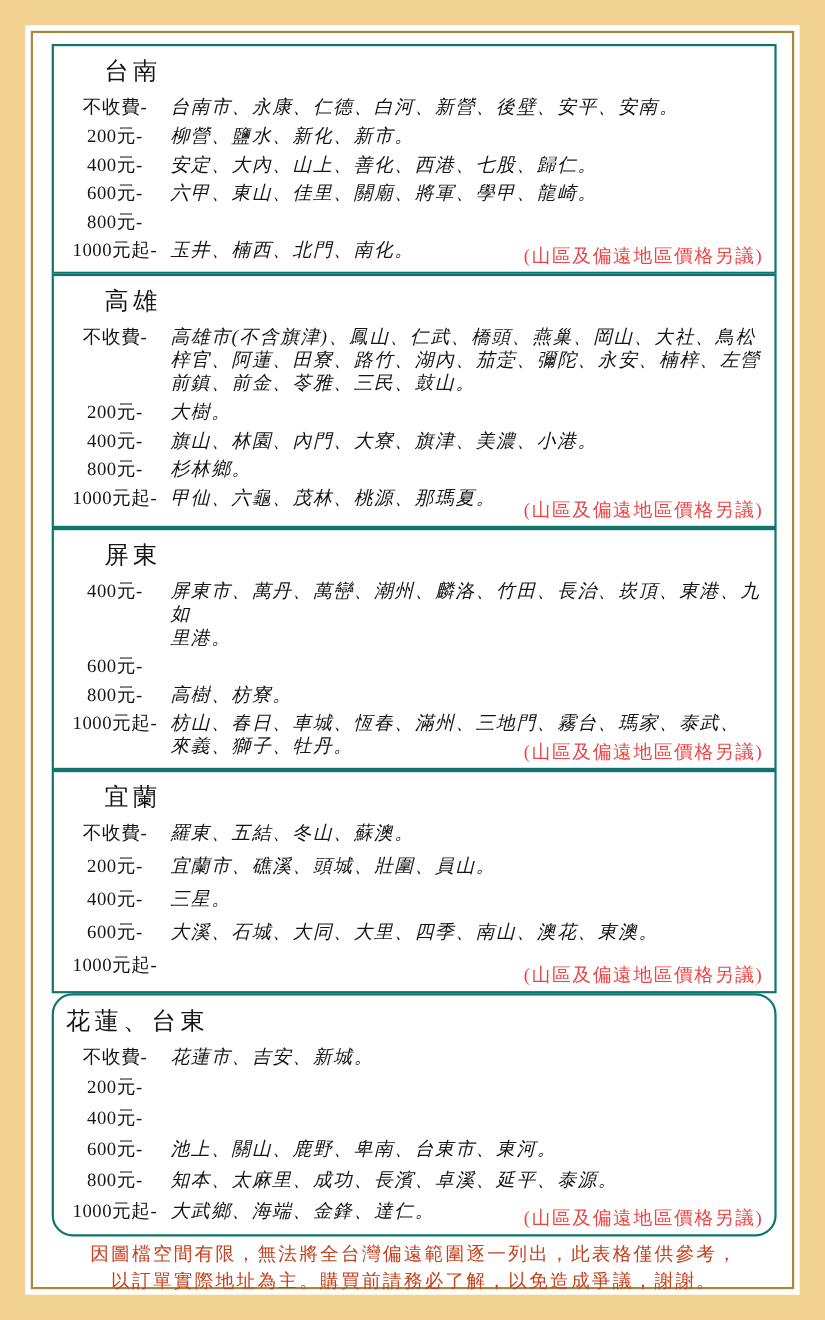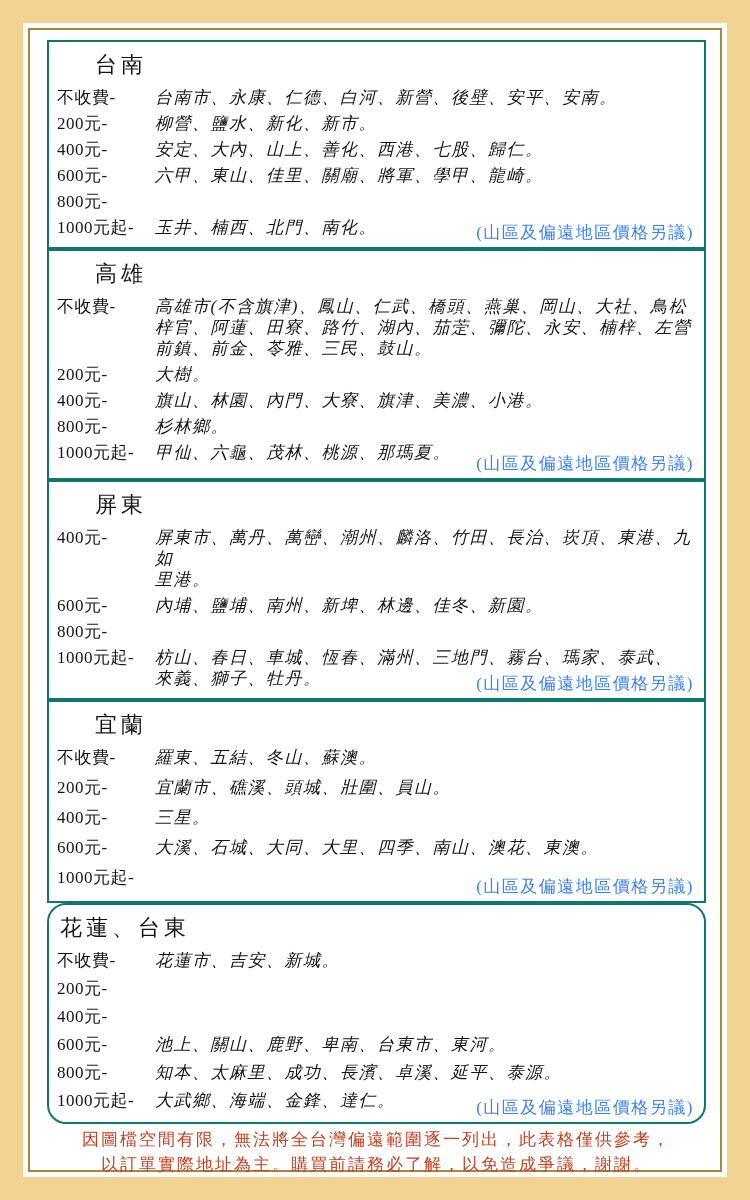--- a/index.html
+++ b/index.html
@@ -47,38 +47,38 @@
   .region-box.flush-title .section-title { margin-left: 3px; }
   .fee-row {
     display: flex;
     align-items: flex-start;
     font-size: 17px;
     margin-bottom: 5px;
   }
   .fee-label {
     width: 95px;
     min-width: 95px;
-    text-align: left;
+    text-align: center;
     letter-spacing: 0.5px;
     line-height: 21px;
   }
   .fee-areas {
     flex: 1;
     letter-spacing: 1.5px;
     line-height: 21px;
     white-space: pre-line;
     padding-left: 3px;
     font-style: italic;
   }
   .region-box.h4 .fee-row { margin-bottom: 9px; }
   .region-box.h5 .fee-row { margin-bottom: 7px; }
   .remote-note {
     position: absolute;
     right: 10px; bottom: 4px;
-    color: #3b82f6;
+    color: #ef4444;
     font-size: 17px;
     letter-spacing: 1.5px;
     line-height: 21px;
   }
   .footer-note {
     margin-top: 3px;
     text-align: center;
     color: #c5401d;
     font-size: 17px;
     letter-spacing: 2px;
@@ -149,24 +149,24 @@
 
       <section class="region-box h3">
         <h2 class="section-title">屏東</h2>
         <div class="fee-row">
           <span class="fee-label">400元-</span>
           <span class="fee-areas">屏東市、萬丹、萬巒、潮州、麟洛、竹田、長治、崁頂、東港、九如
 里港。</span>
         </div>
         <div class="fee-row">
           <span class="fee-label">600元-</span>
-          <span class="fee-areas">內埔、鹽埔、南州、新埤、林邊、佳冬、新園。</span>
-        </div>
-        <div class="fee-row">
-          <span class="fee-label">800元-</span>
+        </div>
+        <div class="fee-row">
+          <span class="fee-label">800元-</span>
+          <span class="fee-areas">高樹、枋寮。</span>
         </div>
         <div class="fee-row">
           <span class="fee-label">1000元起-</span>
           <span class="fee-areas">枋山、春日、車城、恆春、滿州、三地門、霧台、瑪家、泰武、
 來義、獅子、牡丹。</span>
         </div>
         <div class="remote-note">(山區及偏遠地區價格另議)</div>
       </section>
 
       <section class="region-box h4">

